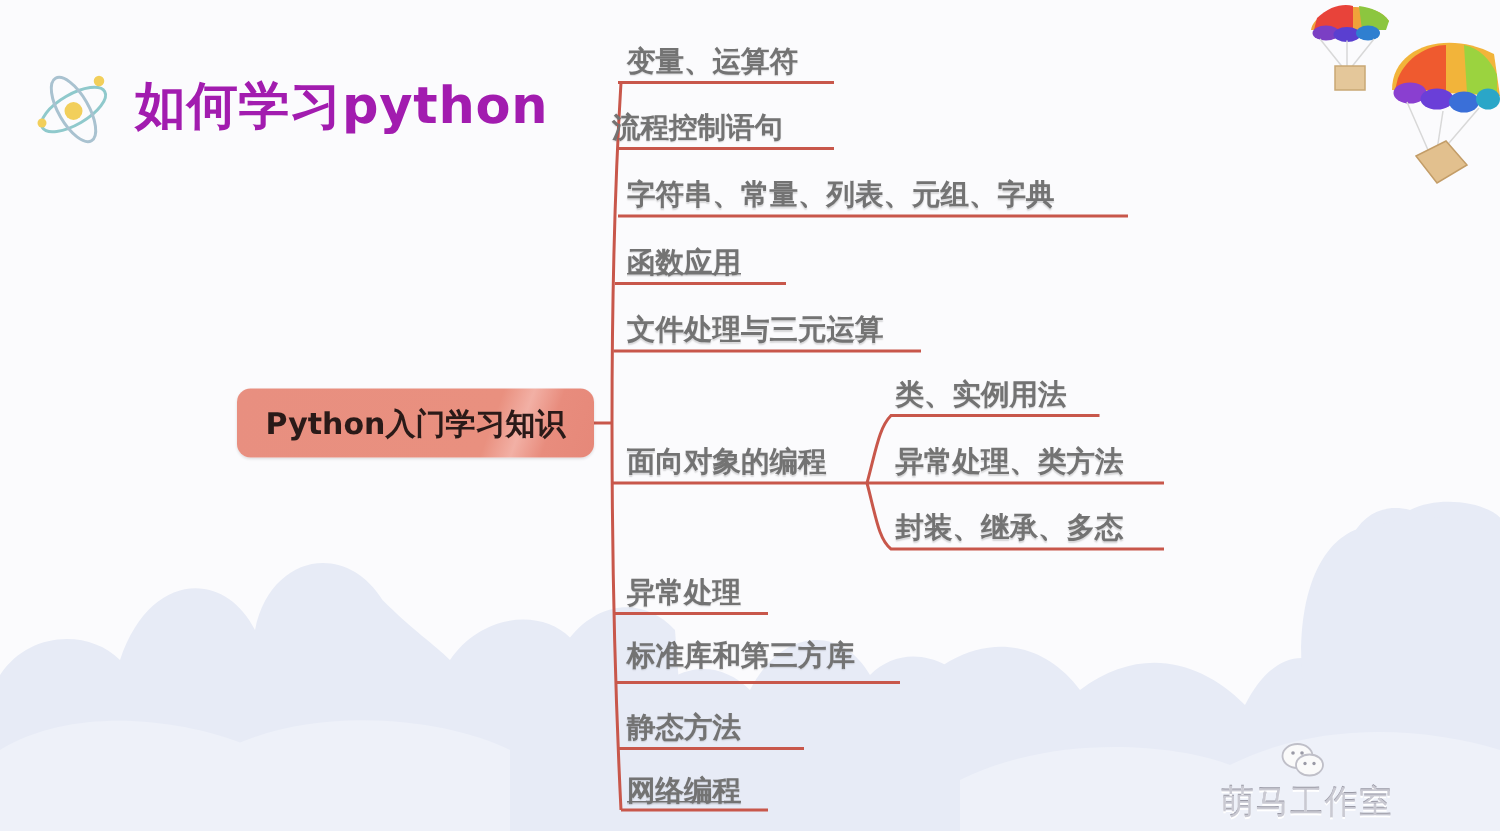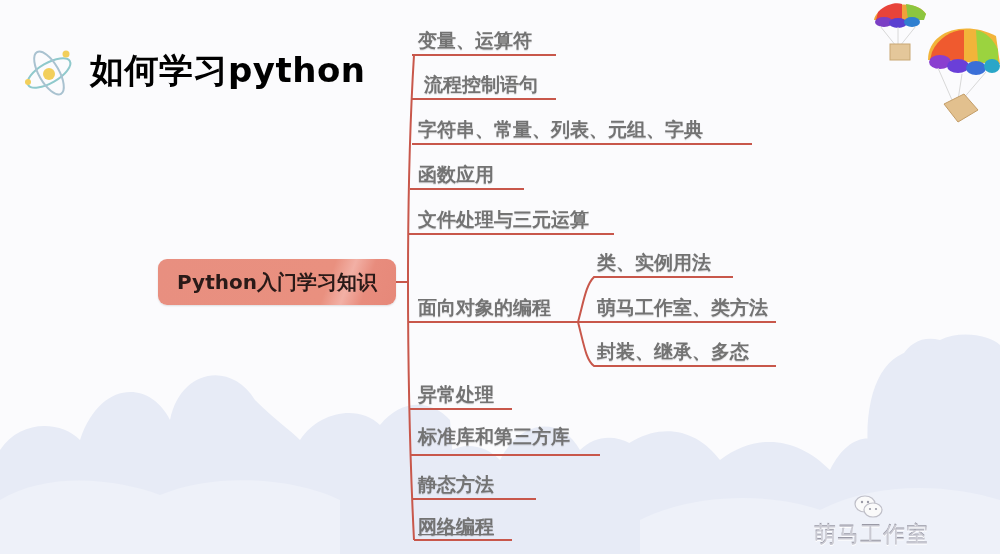--- a/index.html
+++ b/index.html
@@ -3,21 +3,21 @@
 <meta charset="utf-8">
 <style>
   html, body { margin:0; padding:0; }
   body {
     width:1000px; height:554px; position:relative; overflow:hidden;
     background:#fbfbfd;
     font-family:"DejaVu Sans","Liberation Sans",sans-serif;
   }
   .clouds { position:absolute; left:0; top:0; width:1000px; height:554px; z-index:0; }
   .title-wrap { position:absolute; left:22px; top:44px; display:flex; align-items:center; z-index:2; }
-  .title-text { font-size:34px; font-weight:bold; color:#000000; margin-left:14px; letter-spacing:0.5px; }
+  .title-text { font-size:34px; font-weight:bold; color:#a21caf; margin-left:14px; letter-spacing:0.5px; }
   .root {
     position:absolute; left:158px; top:259px; width:238px; height:46px;
     background:linear-gradient(110deg,#e88f80 0%,#e9907f 70%,#f2b0a5 78%,#e88c7d 86%,#e68879 100%);
     border-radius:9px; display:flex; align-items:center; justify-content:center;
     font-size:20px; font-weight:bold; color:#2a1a18; z-index:3;
     box-shadow:0 1px 2px rgba(0,0,0,0.12);
   }
   .lines { position:absolute; left:0; top:0; z-index:1; }
   .node {
     position:absolute; font-size:19px; font-weight:bold; color:#737373; z-index:2;
@@ -77,27 +77,27 @@
 
     <path d="M578 322 C584 300 586 285 594 277 L733 277"></path>
     <path d="M578 322 L776 322"></path>
     <path d="M578 322 C584 345 586 360 594 366 L776 366"></path>
   </g>
 </svg>
 
 <div class="root">Python入门学习知识</div>
 
 <div class="node" style="left:418px;top:28px;">变量、运算符</div>
-<div class="node" style="left:424px;top:72px;">流程控制语句</div>
+<div class="node" style="left:408px;top:72px;">流程控制语句</div>
 <div class="node" style="left:418px;top:117px;">字符串、常量、列表、元组、字典</div>
-<div class="node" style="left:418px;top:162px;">函数应用</div>
+<div class="node" style="left:418px;top:162px;text-decoration:underline;">函数应用</div>
 <div class="node" style="left:418px;top:207px;text-align:center;">文件处理与三元运算</div>
 <div class="node" style="left:418px;top:295px;">面向对象的编程</div>
 <div class="node" style="left:597px;top:250px;">类、实例用法</div>
-<div class="node" style="left:597px;top:295px;">萌马工作室、类方法</div>
+<div class="node" style="left:597px;top:295px;">异常处理、类方法</div>
 <div class="node" style="left:597px;top:339px;">封装、继承、多态</div>
 <div class="node" style="left:418px;top:382px;">异常处理</div>
 <div class="node" style="left:418px;top:424px;">标准库和第三方库</div>
 <div class="node" style="left:418px;top:472px;">静态方法</div>
 <div class="node" style="left:418px;top:514px;text-decoration:underline;">网络编程</div>
 
 <svg class="chutes" width="134" height="130" viewBox="0 0 134 130">
 
   <g>
     <path d="M8 20 C10 4 50 -2 60 14 L56 20 Z" fill="#f0a23a"></path>

